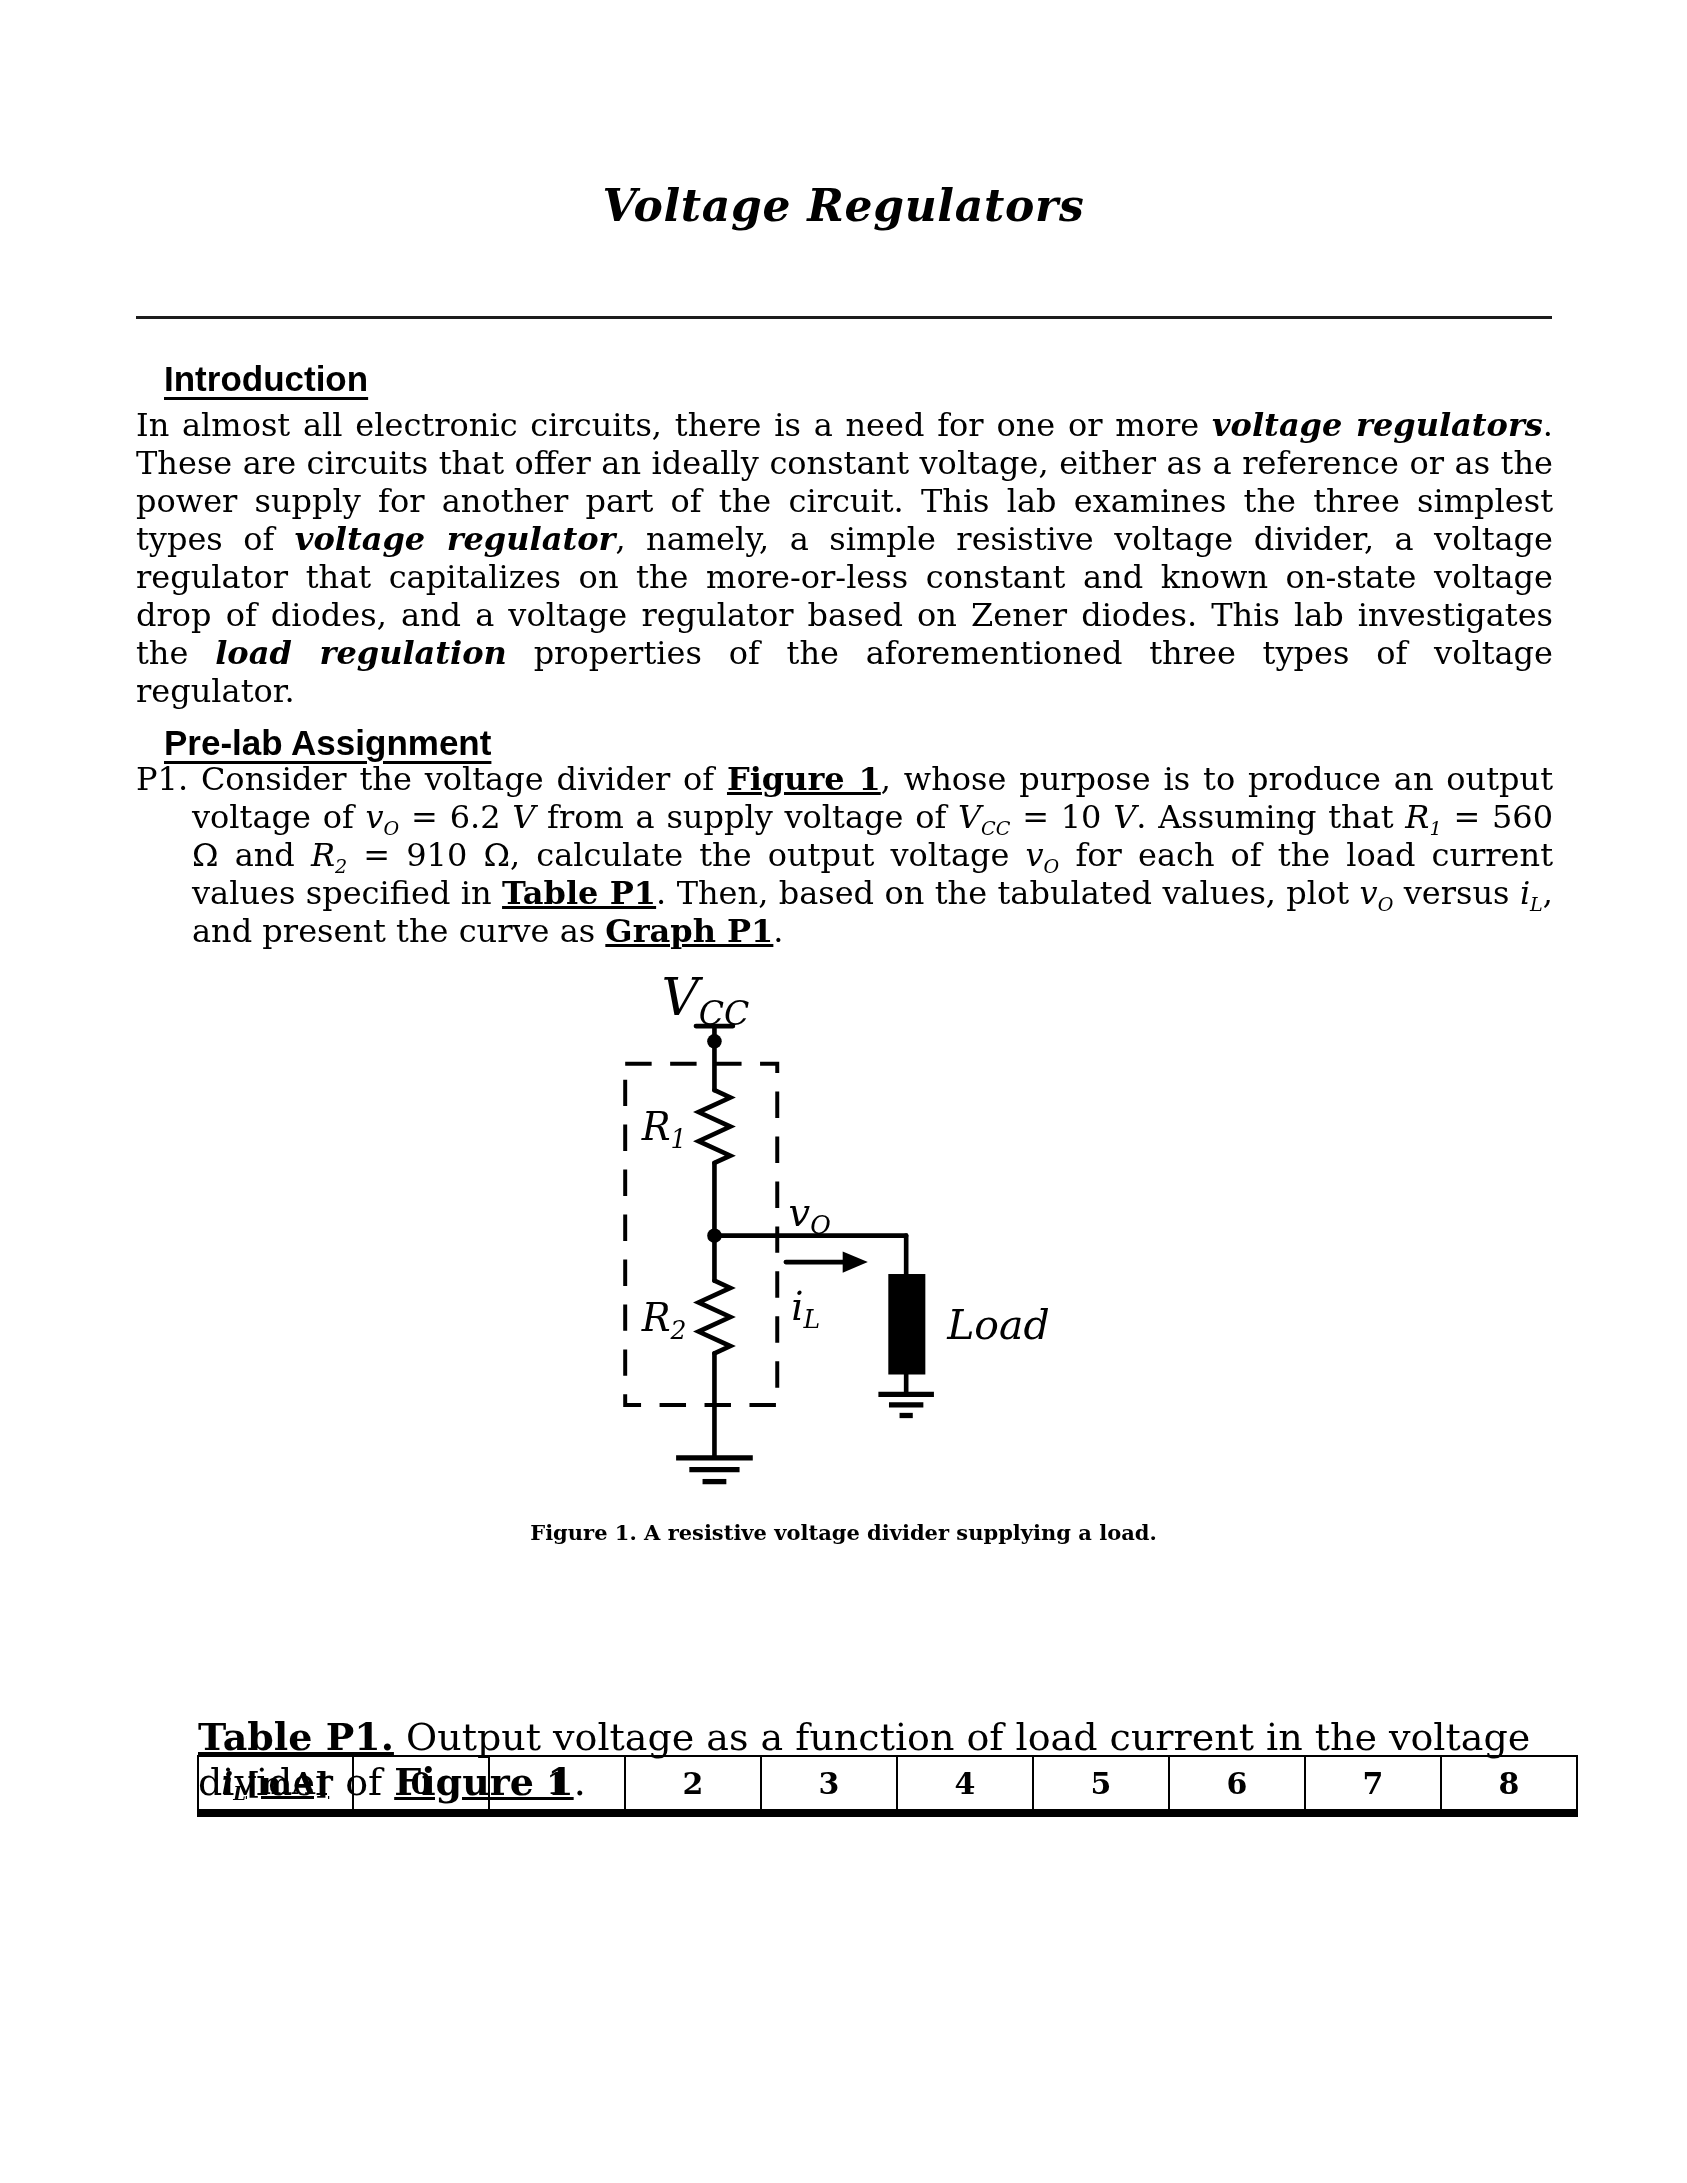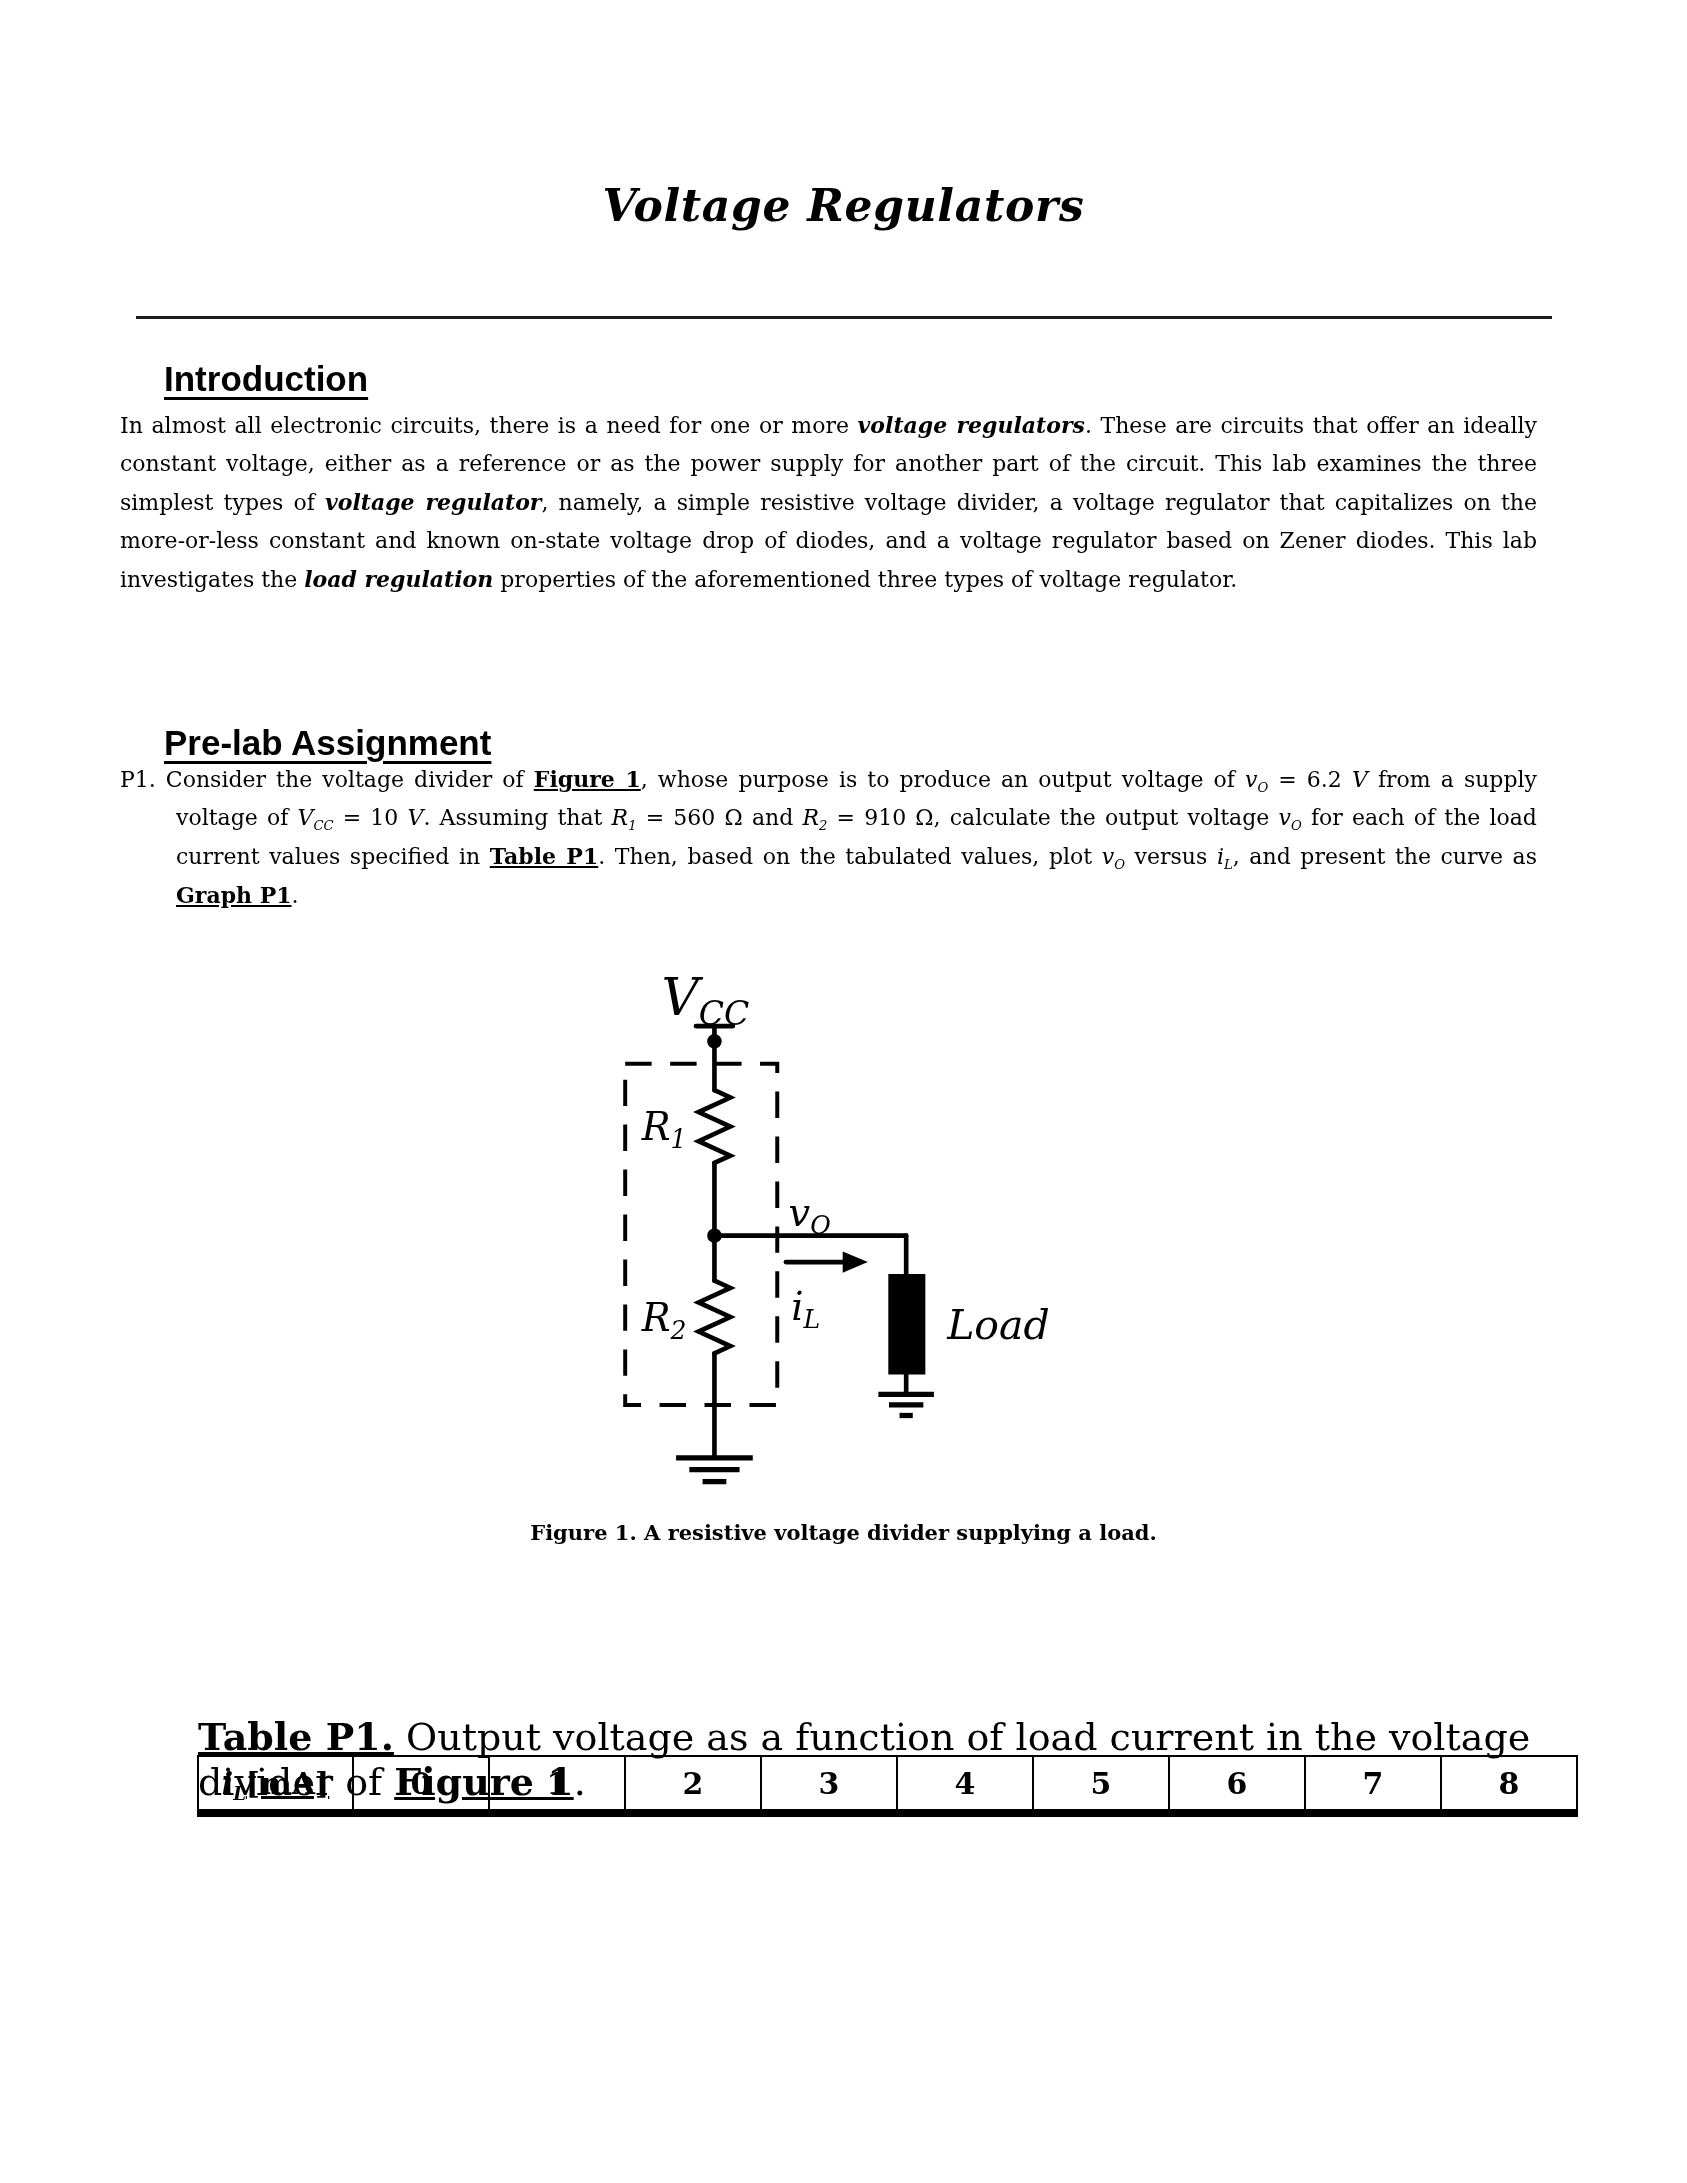--- a/index.html
+++ b/index.html
@@ -13,22 +13,22 @@
   }
   .hr{position:absolute;top:316px;left:136px;width:1416px;height:3.3px;background:#1c1c1c;}
   .heading{
     position:absolute;left:136px;font-family:"Liberation Sans", sans-serif;
     font-size:35px;font-weight:bold;text-decoration:underline;
     text-decoration-thickness:3.3px;text-underline-offset:6px;margin-left:28px;
   }
   #intro-heading{top:359px;}
   #prelab-heading{top:723px;}
   .para{
-    position:absolute;left:120px;width:1417px;box-sizing:border-box;
-    font-size:22px;line-height:38px;text-align:justify;
+    position:absolute;left:136px;width:1417px;box-sizing:border-box;
+    font-size:32px;line-height:38px;text-align:justify;
   }
   #intro-para{top:406px;}
   #p1-para{top:760px;padding-left:56px;text-indent:-56px;}
   .seg-n{}
   .seg-b{font-weight:bold;text-decoration:underline;}
   .seg-i{font-style:italic;}
   .seg-bi{font-weight:bold;font-style:italic;}
   .seg-sub{font-style:italic;font-size:60%;vertical-align:-0.35em;line-height:0;}
   .seg-bsub{font-weight:bold;font-style:italic;font-size:60%;vertical-align:-0.35em;line-height:0;}
   .figure{position:absolute;top:963px;left:569px;}

